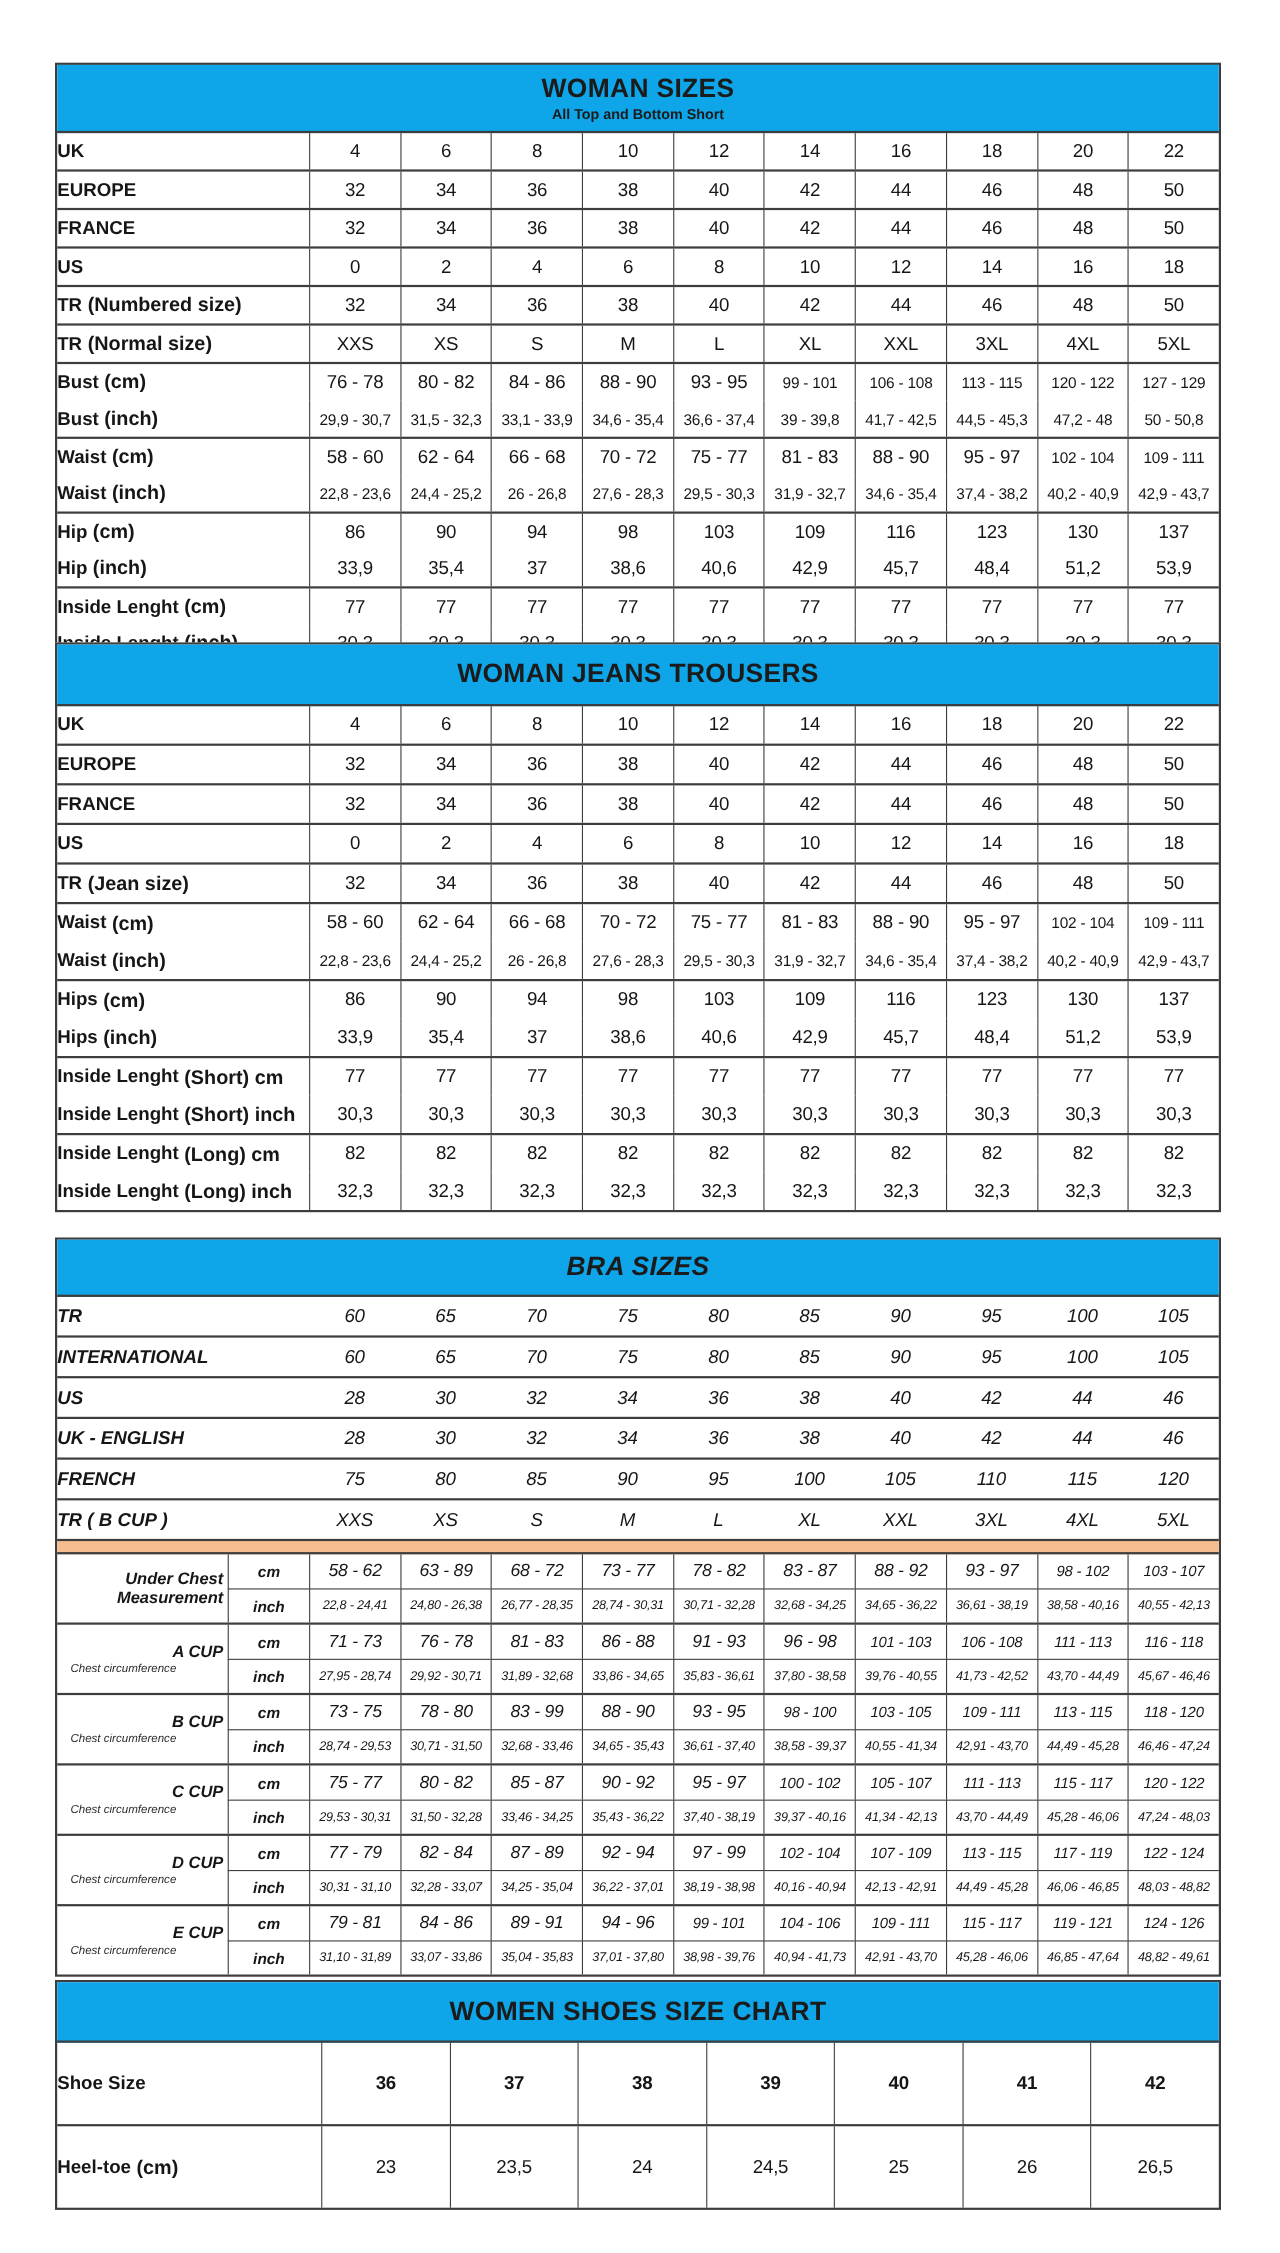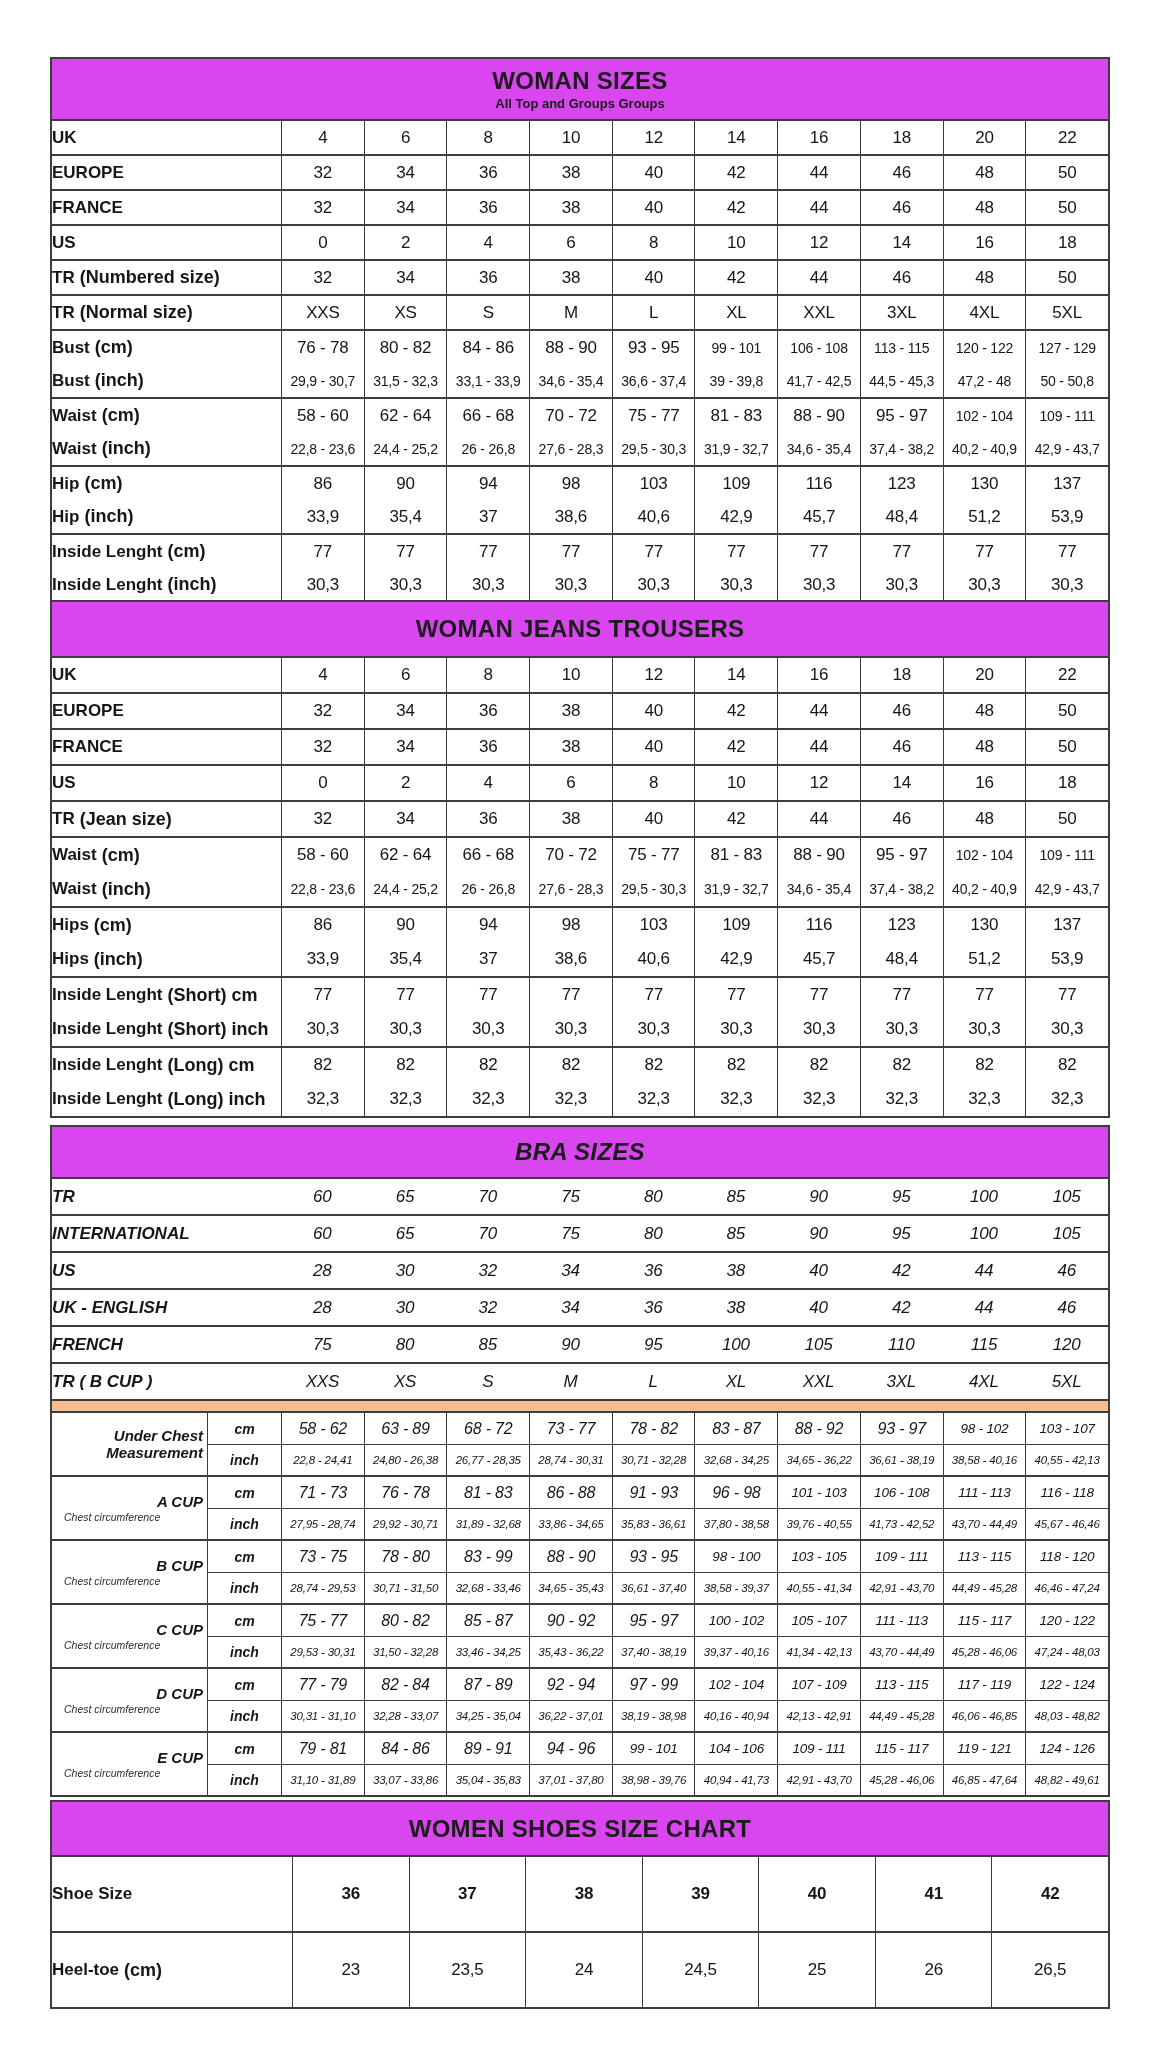--- a/index.html
+++ b/index.html
@@ -10,21 +10,21 @@
     color: #161616;
     overflow: hidden;
   }
   .page { position: relative; width: 1164px; height: 2048px; background: #fff; }
 
   .tbl {
     position: absolute; left: 50px; width: 1060px;
     border: 2.5px solid #3d3d3d; background: #fff;
   }
   .tbl-header {
-    background: #d946ef;
+    background: #0ea5e9;
     border-bottom: 2.5px solid #3d3d3d;
     display: flex; flex-direction: column; align-items: center; justify-content: center;
     text-align: center;
   }
   .tbl-title { font-weight: bold; font-size: 24px; letter-spacing: 0.3px; color: #1b1b1b; }
   .tbl-subtitle { font-weight: bold; font-size: 13px; margin-top: 1px; color: #1b1b1b; }
 
   
   .row { display: grid; align-items: stretch; }
   .t-main .row { grid-template-columns: 229px repeat(10, 1fr); }
@@ -78,36 +78,36 @@
   .cupgroup .cell.xs { font-size: 11.5px; }
   .topline { border-top: 1.5px solid #3d3d3d; }
 
   .peach-bar {
     height: 14px; background: #f6be90;
     border-top: 2px solid #3d3d3d; border-bottom: 2px solid #3d3d3d;
   }
 
   #t1 { top: 57px; }
   #t1 .tbl-header { height: 62px; }
-  #t2 { top: 600px; }
+  #t2 { top: 584px; }
   #t2 .tbl-header { height: 56px; }
   #t3 { top: 1125px; font-style: italic; }
   #t3 .tbl-header { height: 52px; }
   #t4 { top: 1800px; }
   #t4 .tbl-header { height: 55px; }
 </style>
 </head>
 <body>
 
 <div class="page">
 
   <section class="tbl t-main" id="t1">
     <div class="tbl-header">
       <div class="tbl-title">WOMAN SIZES</div>
-      <div class="tbl-subtitle">All Top and Groups Groups</div>
+      <div class="tbl-subtitle">All Top and Bottom Short</div>
     </div>
     <div id="t1-rows">
         <div class="rgroup">
           <div class="row">
             <div class="lbl">
               <span class="lbl-main">UK</span>
             </div>
             <div class="cell">4</div>
             <div class="cell">6</div>
             <div class="cell">8</div>

